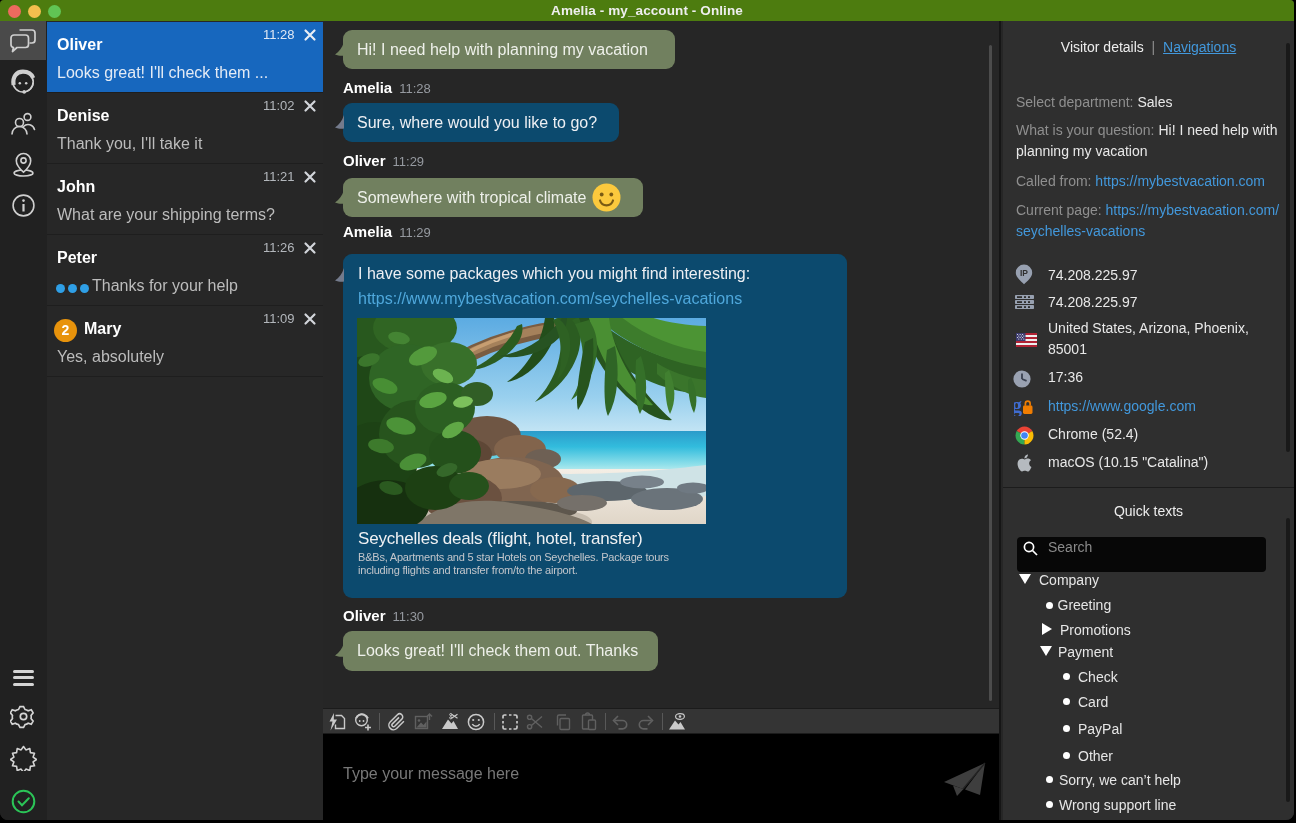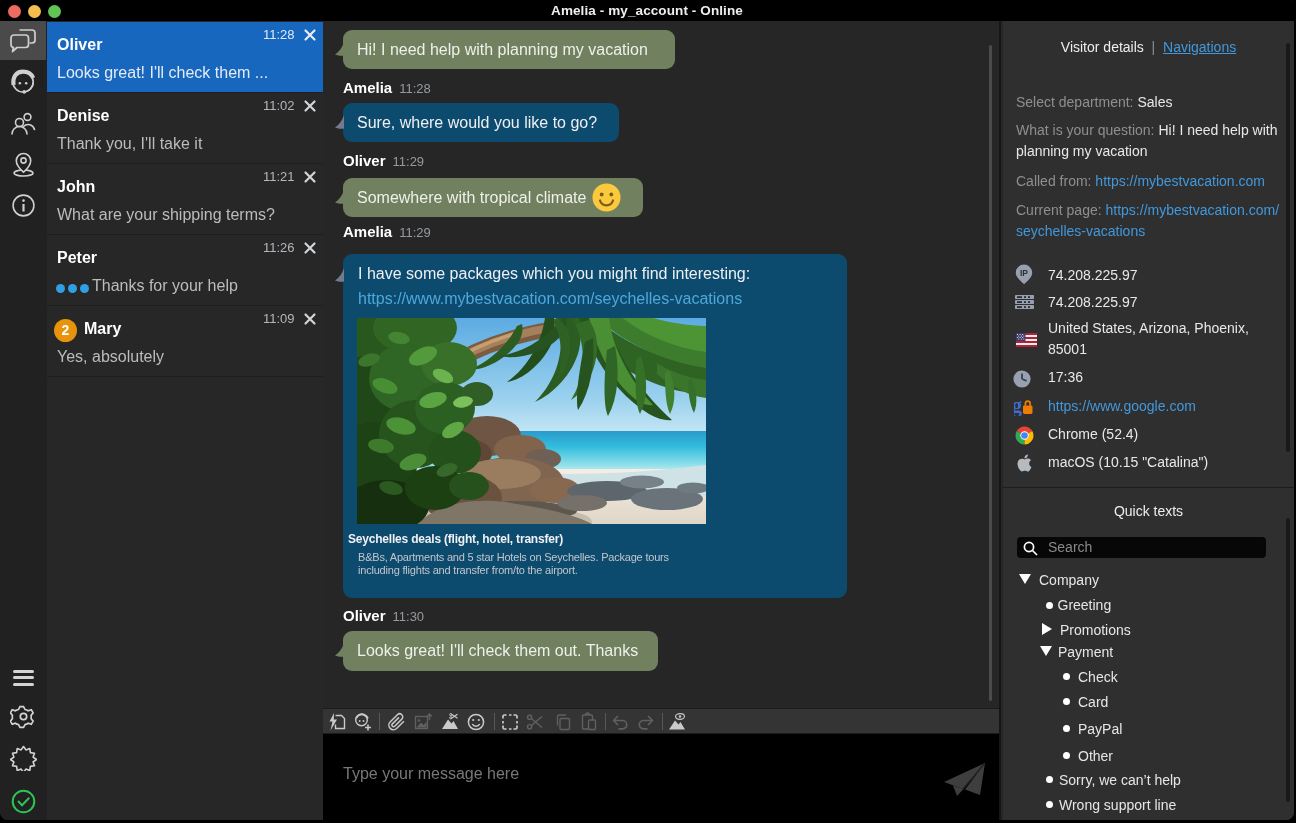--- a/index.html
+++ b/index.html
@@ -2,21 +2,21 @@
 <html><head>
 <meta charset="utf-8">
 <style>
   * { margin:0; padding:0; box-sizing:border-box; }
   html,body { width:1296px; height:823px; background:#000; overflow:hidden; }
   body { font-family:"Liberation Sans", sans-serif; }
   #win { position:absolute; left:0; top:0; width:1294px; height:820px;
          background:#262626; border-radius:4px 4px 8px 8px; overflow:hidden; }
   .abs { position:absolute; }
   
-  #titlebar { left:0; top:0; width:1294px; height:21px; background:#000000; }
+  #titlebar { left:0; top:0; width:1294px; height:21px; background:#4d7c0f; }
   .light { top:4.5px; width:13px; height:13px; border-radius:50%; }
   #title { width:100%; top:3px; text-align:center; color:#eeeeee; font-size:13.5px; font-weight:bold; letter-spacing:0.1px;}
   
   #rail { left:0; top:21px; width:47px; height:799px; background:#212121; }
   #railsel { left:0; top:0; width:46px; height:39px; background:#4a4a4a; }
   
   #chatlist { left:47px; top:21px; width:276px; height:799px; background:#272727; }
   .row { left:0; width:276px; height:71px; border-bottom:1px solid #1e1e1e; }
   .row.sel { background:#1767be; }
   .rname { left:10px; top:13px; font-size:16px; font-weight:bold; color:#ffffff; line-height:20px;}
@@ -284,21 +284,21 @@
           <ellipse cx="56" cy="144" rx="14" ry="7.5" fill="#4a8f37" transform="rotate(-20 56 144)"></ellipse>
           <ellipse cx="86" cy="58" rx="11" ry="6" fill="#6cb350" transform="rotate(25 86 58)"></ellipse>
           <ellipse cx="106" cy="84" rx="10" ry="5.5" fill="#7cc05c" transform="rotate(-10 106 84)"></ellipse>
           <ellipse cx="12" cy="42" rx="11" ry="6" fill="#3b762c" transform="rotate(-18 12 42)"></ellipse>
           <ellipse cx="42" cy="20" rx="11" ry="6" fill="#448433" transform="rotate(12 42 20)"></ellipse>
           <ellipse cx="90" cy="152" rx="11" ry="6" fill="#35682a" transform="rotate(-22 90 152)"></ellipse>
           <ellipse cx="34" cy="170" rx="12" ry="6.5" fill="#2b5a20" transform="rotate(14 34 170)"></ellipse>
         </g>
       </svg>
       </div>
-      <div class="abs" style="left:5px; top:277px; font-size:12px; font-weight:bold; letter-spacing:-0.2px; color:#f0f1f3; line-height:16px;">Seychelles deals (flight, hotel, transfer)</div>
+      <div class="abs" style="left:15px; top:277px; font-size:17px; font-weight:normal; letter-spacing:-0.2px; color:#f0f1f3; line-height:16px;">Seychelles deals (flight, hotel, transfer)</div>
       <div class="abs" style="left:15px; top:297px; width:315px; font-size:11px; letter-spacing:-0.2px; color:#c3c6cb; line-height:13px;">B&amp;Bs, Apartments and 5 star Hotels on Seychelles. Package tours including flights and transfer from/to the airport.</div>
     </div>
 
     <div class="abs srow" style="top:586px;">Oliver<span>11:30</span></div>
     <div class="abs bub g single" style="left:20px; top:610px; width:315px; height:40px;"><svg class="abs" style="left:-8px;top:12px;" width="9" height="15" viewBox="0 0 9 15">
           <path d="M9,0 C7,6 4,10 0,12.5 C3.5,14 7,14 9,13.5 Z" fill="#71805f"></path>
         </svg>Looks great! I'll check them out. Thanks</div>
 
     <div id="toolbar" class="abs">
       <div class="abs tsep" style="left:56px;"></div>
@@ -410,21 +410,21 @@
     <div class="abs irow" style="top:243.5px;">74.208.225.97</div>
     <div class="abs irow" style="top:270.5px;">74.208.225.97</div>
     <div class="abs irow" style="top:296.5px;">United States, Arizona, Phoenix, 85001</div>
     <div class="abs irow" style="top:345.5px;">17:36</div>
     <div class="abs irow" style="top:374.5px;"><a>https://www.google.com</a></div>
     <div class="abs irow" style="top:402.5px;">Chrome (52.4)</div>
     <div class="abs irow" style="top:430.5px;">macOS (10.15 "Catalina")</div>
 
     <div class="abs" style="top:466px; left:0; width:291px; height:1px; background:#1c1c1c;"></div>
     <div class="abs" style="top:482px; width:100%; text-align:center; color:#ededed;">Quick texts</div>
-    <div class="abs" id="searchbox" style="left:14px; top:516px; width:249px; height:21px; background:#070707; border-radius:4px;">
+    <div class="abs" id="searchbox" style="left:14px; top:516px; width:249px; height:35px; background:#070707; border-radius:4px;">
       <div class="abs" style="left:31px; top:1px; color:#8a8a8a; line-height:19px;">Search</div>
     </div>
 
     <svg class="abs" style="left:12px;top:243px;" width="18" height="21" viewBox="0 0 18 21">
       <path d="M9,0.5 a8.2,8.2 0 0 1 8.2,8.2 c0,4.4 -4.8,8.4 -8.2,11.5 c-3.4,-3.1 -8.2,-7.1 -8.2,-11.5 a8.2,8.2 0 0 1 8.2,-8.2 z" fill="#97a0b0"></path>
       <text x="9" y="11.6" font-size="8.5" font-weight="bold" fill="#2f2f2f" text-anchor="middle" font-family="Liberation Sans">IP</text>
     </svg>
     <svg class="abs" style="left:12px;top:273.5px;" width="19" height="14" viewBox="0 0 19 14">
       <rect x="0" y="0" width="19" height="4" rx="0.8" fill="#97a0b0"></rect>
       <rect x="0" y="5" width="19" height="4" rx="0.8" fill="#97a0b0"></rect>

